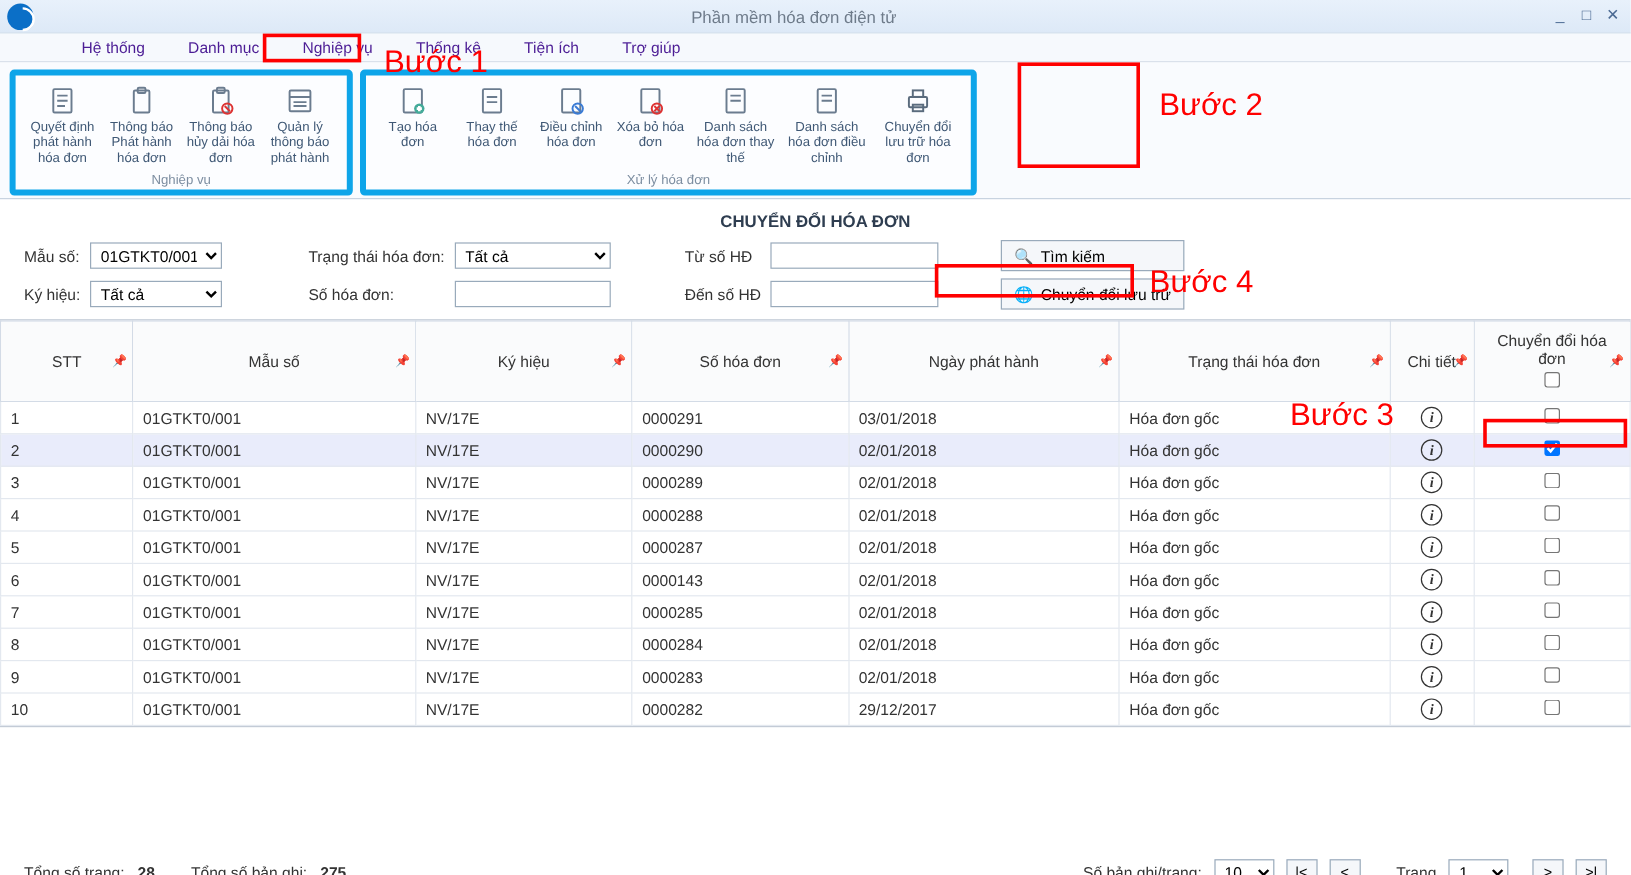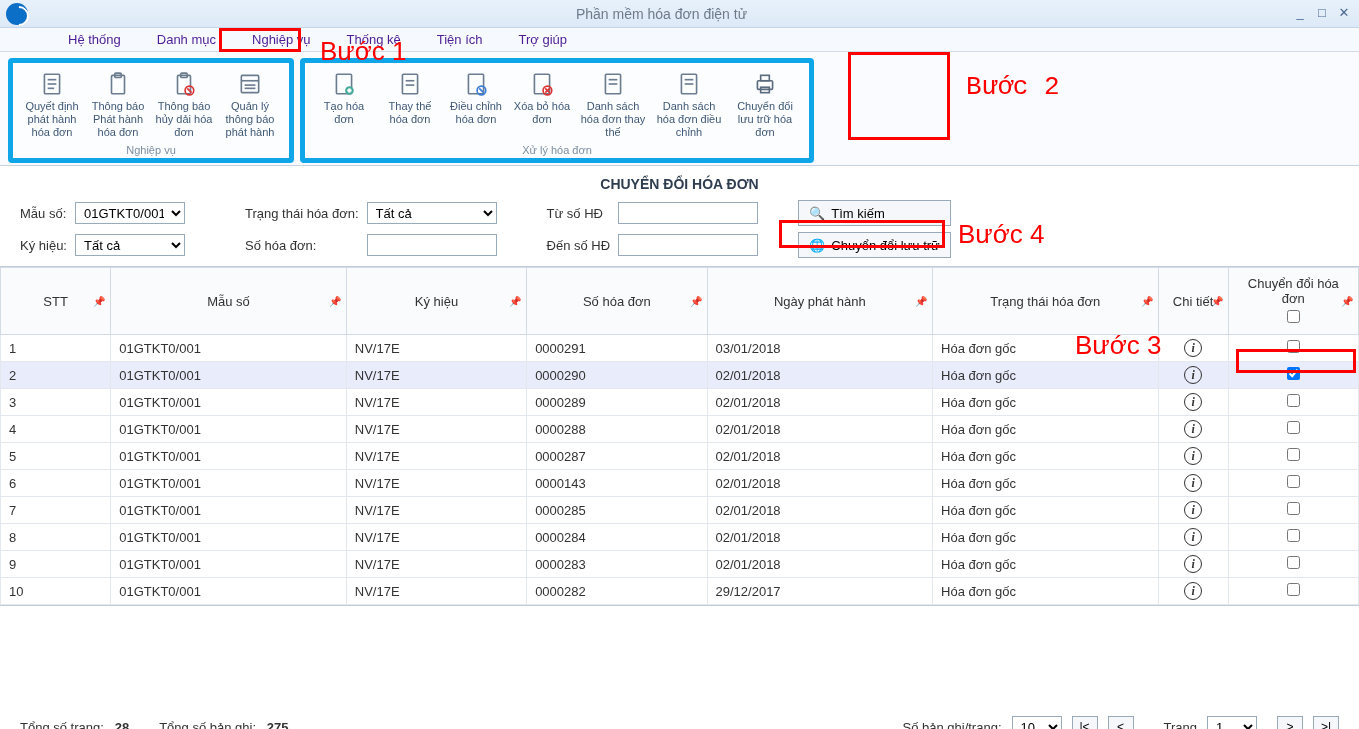--- a/index.html
+++ b/index.html
@@ -18,21 +18,21 @@
 .ribbon-group { border: 5px solid #0ea5e9; border-radius: 4px; background:#fcfdff; padding: 4px 6px 1px; margin-right: 6px; display:flex; flex-direction:column; }
 .ribbon-row { display: flex; }
 .ribbon-btn { width: 66px; text-align: center; padding: 2px 3px; cursor: pointer; border: 1px solid transparent; border-radius: 3px; }
 .ribbon-btn .ricon { width: 34px; height: 28px; margin: 0 auto 2px; display:flex; align-items:center; justify-content:center; }
 .ribbon-btn .ricon svg { width: 28px; height: 26px; }
 .ribbon-btn .rlabel { font-size: 11px; line-height: 13px; color: #3f5875; }
 .ribbon-group .gtitle { text-align: center; font-size: 11px; color: #7d8ea1; padding: 2px 0 1px; }
 
 .page-title { text-align: center; font-weight: bold; font-size: 14px; padding: 10px 0 6px; color: #2e3d50; }
 
-.filters { display: flex; padding: 2px 20px 8px; }
+.filters { display: flex; padding: 2px 20px 8px; gap: 12px; }
 .fcol { display: grid; grid-template-columns: auto 130px; gap: 6px 8px; align-items: center; margin-right: 40px; }
 .fcol.wider { grid-template-columns: auto 140px; }
 .fcol label { font-size: 13px; color: #333; text-align: left; }
 .fcol .sel { width: 110px; }
 select, input[type=text] { border: 1px solid #9ab; height: 22px; padding: 1px 4px; font-size: 13px; background:#fff; }
 .btn { border: 1px solid #9ab; background: #f5f7fa; height: 26px; padding: 0 10px; cursor: pointer; display:inline-flex; align-items:center; gap:6px; font-size:13px; }
 
 .table-wrap { border-top: 1px solid #c3cbd6; border-bottom: 1px solid #c3cbd6; }
 table { width: 100%; border-collapse: collapse; }
 th { background: #fafbfc; border: 1px solid #d3dbe6; font-weight: normal; font-size: 13px; padding: 8px 6px; position: relative; color:#333; }
@@ -193,21 +193,21 @@
         <div class="rlabel">Chuyển đổi lưu trữ hóa đơn</div>
       </div>
     </div>
     <div class="gtitle">Xử lý hóa đơn</div>
   </div>
 </div>
 
 <div class="annot-box" style="left:219px; top:28px; width:82px; height:24px;"></div>
 <div class="annot" style="left:320px; top:36px;">Bước 1</div>
 <div class="annot-box" style="left:848px; top:52px; width:102px; height:88px;"></div>
-<div class="annot" style="left:966px; top:72px;font-family:Liberation Mono, monospace;">Bước 2</div>
+<div class="annot" style="left:966px; top:72px;">Bước 2</div>
 <div class="annot-box" style="left:779px; top:220px; width:166px; height:28px;"></div>
 <div class="annot" style="left:958px; top:219px;">Bước 4</div>
 <div class="annot" style="left:1075px; top:330px;">Bước 3</div>
 <div class="annot-box" style="left:1236px; top:349px; width:120px; height:24px;"></div>
 
 <div class="page-title">CHUYỂN ĐỔI HÓA ĐƠN</div>
 
 <div class="filters">
   <div class="fcol">
     <label>Mẫu số:</label>

